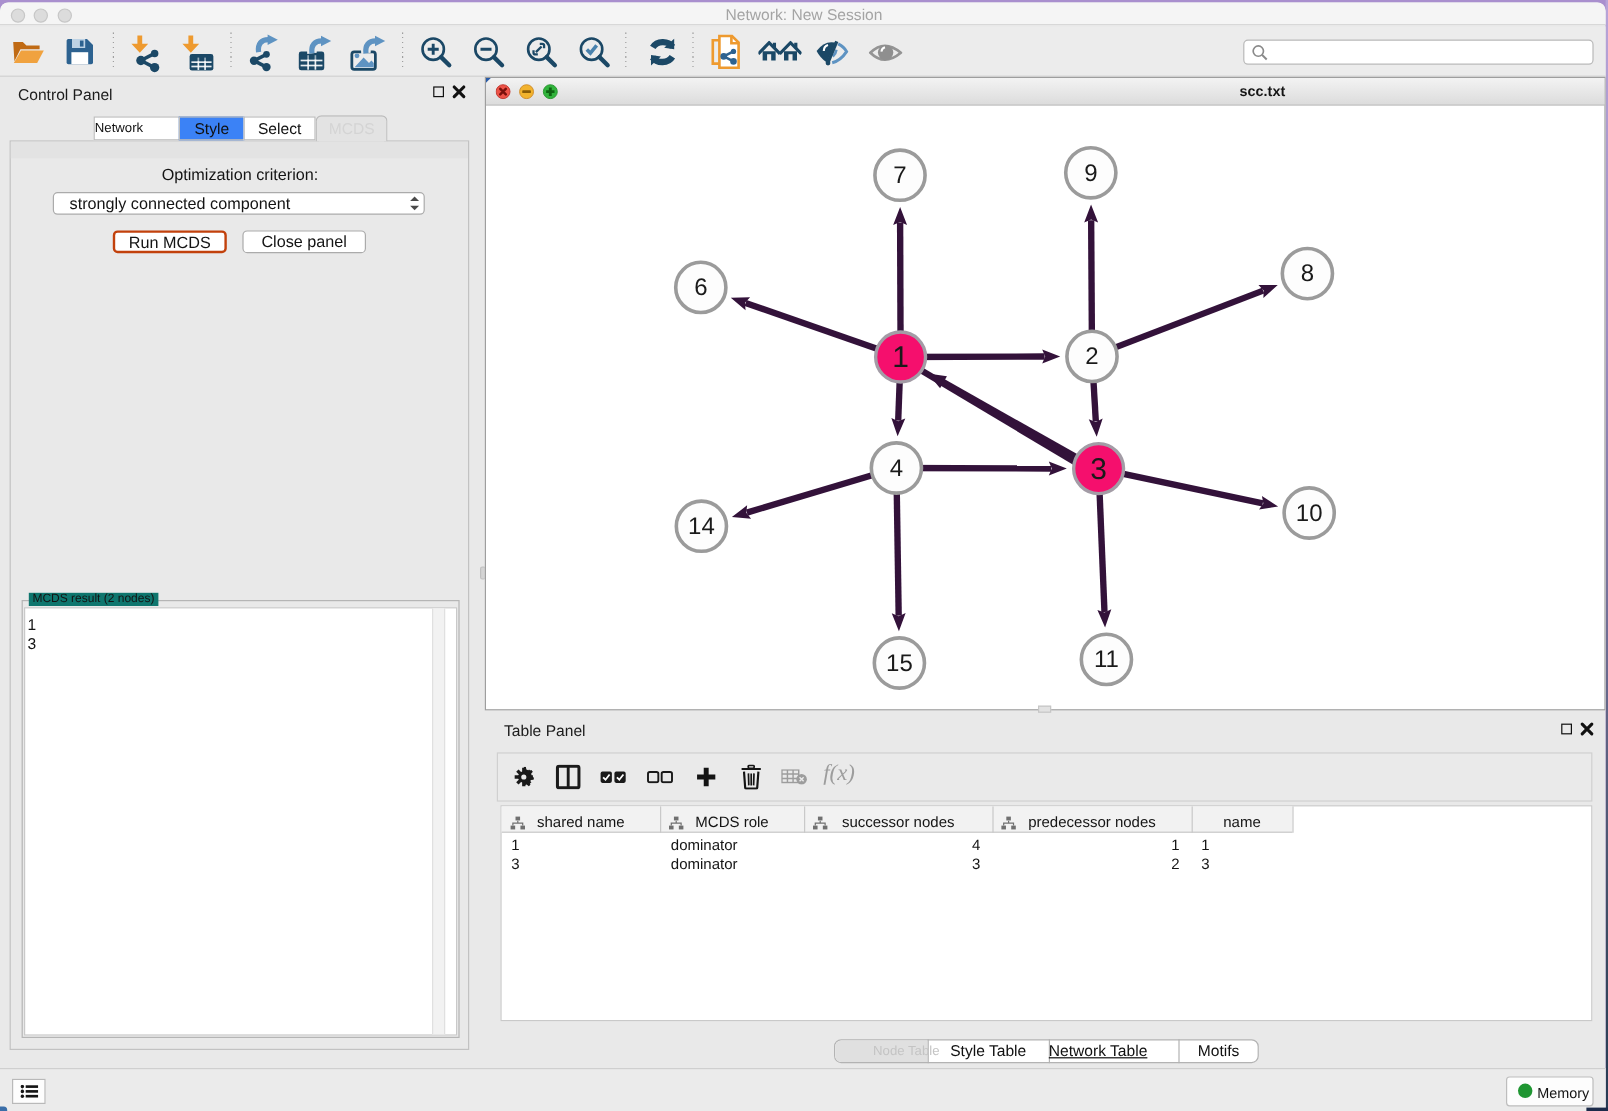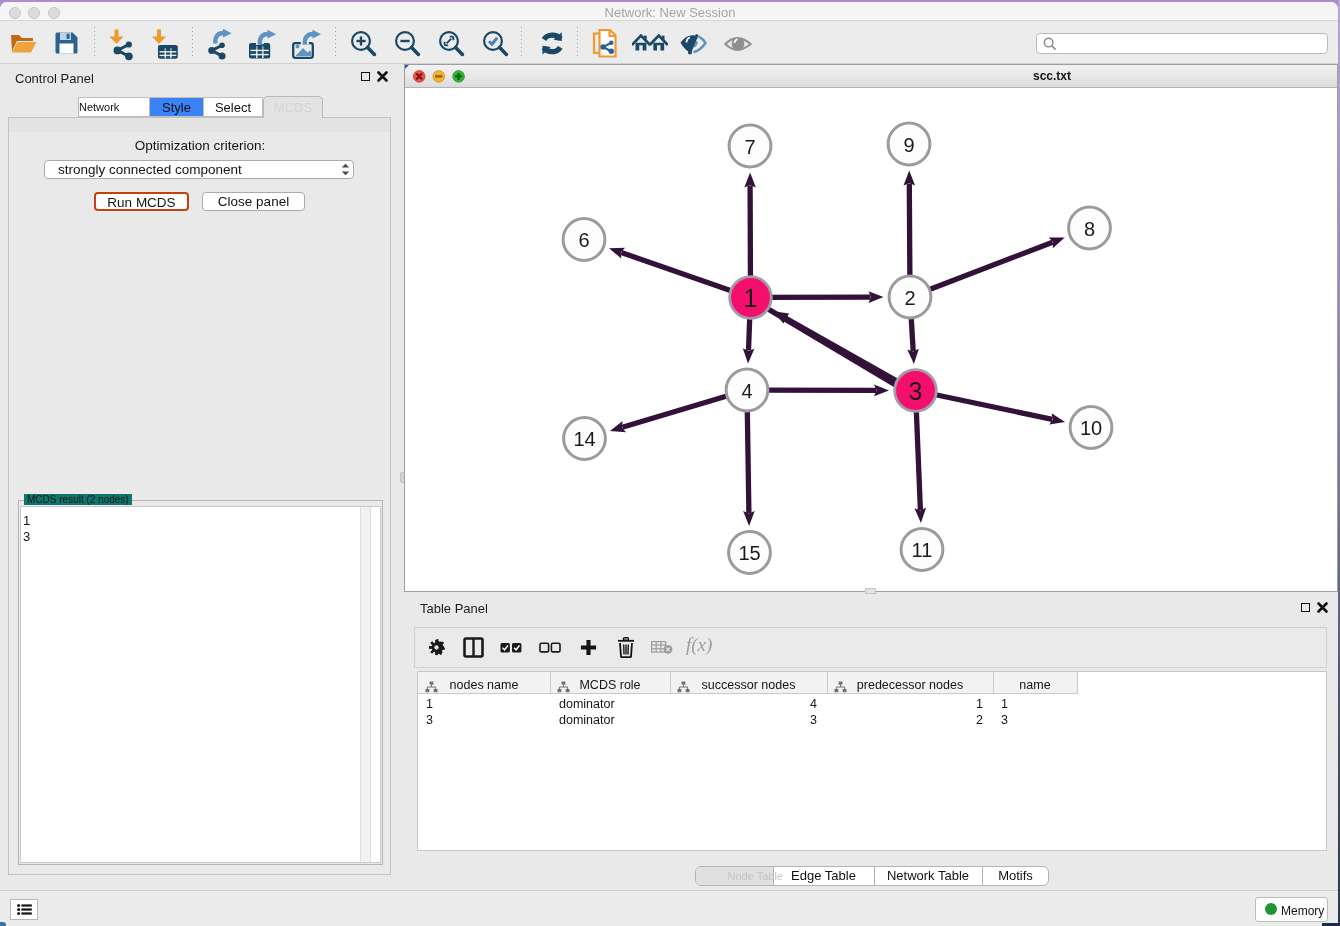--- a/index.html
+++ b/index.html
@@ -292,21 +292,21 @@
 <div class="abs" style="left:417px;top:671px;width:910px;height:180px;background:#fff;border:1px solid #c9c9c9;"></div>
 <div class="abs" style="left:418px;top:672px;width:659px;height:22px;background:#f2f2f2;border-bottom:1px solid #c9c9c9;"></div>
 <div class="abs" style="left:425px;top:677px;"><svg width="13" height="12" viewBox="0 0 13 12" style="vertical-align:-2px">
       <g fill="#707070">
         <rect x="4.6" y="0.5" width="3.8" height="3.2"></rect>
         <rect x="0.5" y="8" width="3.8" height="3.2"></rect>
         <rect x="8.7" y="8" width="3.8" height="3.2"></rect>
       </g>
       <path d="M6.5 4 L6.5 6 M2.4 8 L2.4 6 L10.6 6 L10.6 8" stroke="#707070" fill="none" stroke-width="1"></path>
     </svg></div>
-<div class="abs" style="left:418px;top:678px;width:132px;text-align:center;font-size:12.5px;color:#141414;">nodes name</div>
+<div class="abs" style="left:418px;top:678px;width:132px;text-align:center;font-size:12.5px;color:#141414;">shared name</div>
 <div class="abs" style="left:550px;top:672px;width:1px;height:22px;background:#c9c9c9;"></div>
 <div class="abs" style="left:557px;top:677px;"><svg width="13" height="12" viewBox="0 0 13 12" style="vertical-align:-2px">
       <g fill="#707070">
         <rect x="4.6" y="0.5" width="3.8" height="3.2"></rect>
         <rect x="0.5" y="8" width="3.8" height="3.2"></rect>
         <rect x="8.7" y="8" width="3.8" height="3.2"></rect>
       </g>
       <path d="M6.5 4 L6.5 6 M2.4 8 L2.4 6 L10.6 6 L10.6 8" stroke="#707070" fill="none" stroke-width="1"></path>
     </svg></div>
 <div class="abs" style="left:550px;top:678px;width:120px;text-align:center;font-size:12.5px;color:#141414;">MCDS role</div>
@@ -342,22 +342,22 @@
 <div class="abs" style="left:559px;top:713px;font-size:12.5px;color:#141414;">dominator</div>
 <div class="abs" style="left:670px;top:713px;width:147px;text-align:right;font-size:12.5px;color:#141414;">3</div>
 <div class="abs" style="left:827px;top:713px;width:156px;text-align:right;font-size:12.5px;color:#141414;">2</div>
 <div class="abs" style="left:1001px;top:713px;font-size:12.5px;color:#141414;">3</div>
 <div class="abs" style="left:694.5px;top:866px;width:354.5px;height:20px;background:#fff;border:1px solid #b3b3b3;border-radius:6px;"></div>
 <div class="abs" style="left:695.5px;top:867px;width:77.5px;height:18px;background:#e0e0e0;border-radius:5px 0 0 5px;"></div>
 <div class="abs" style="left:773px;top:866px;width:1px;height:20px;background:#b3b3b3;"></div>
 <div class="abs" style="left:874px;top:866px;width:1px;height:20px;background:#b3b3b3;"></div>
 <div class="abs" style="left:982px;top:866px;width:1px;height:20px;background:#b3b3b3;"></div>
 <div class="abs" style="left:716px;top:866px;width:78.5px;height:20px;font-size:11px;color:#c4c4c4;text-align:center;line-height:20px;">Node Table</div>
-<div class="abs" style="left:773px;top:866px;width:101px;height:20px;font-size:13px;color:#111;text-align:center;line-height:20px;">Edge Table</div>
-<div class="abs" style="left:874px;top:866px;width:108px;height:20px;font-size:13px;color:#111;text-align:center;line-height:20px;">Network Table</div>
+<div class="abs" style="left:773px;top:866px;width:101px;height:20px;font-size:13px;color:#111;text-align:center;line-height:20px;">Style Table</div>
+<div class="abs" style="left:874px;top:866px;width:108px;height:20px;font-size:13px;color:#111;text-align:left;line-height:20px;text-decoration:underline;">Network Table</div>
 <div class="abs" style="left:982px;top:866px;width:67px;height:20px;font-size:13px;color:#111;text-align:center;line-height:20px;">Motifs</div>
 <div class="abs" style="left:0;top:890px;width:1338px;height:36px;background:#ebebeb;border-top:1px solid #cfcfcf;"></div>
 <div class="abs" style="left:10px;top:899px;width:28px;height:21px;background:#fdfdfd;border:1px solid #b9b9b9;"></div>
 <svg class="ic" style="left:17px;top:904px" width="15" height="11" viewBox="0 0 15 11">
 <g fill="#141414">
       <circle cx="1.6" cy="1.5" r="1.5"></circle>
       <circle cx="1.6" cy="5.5" r="1.5"></circle>
       <circle cx="1.6" cy="9.5" r="1.5"></circle>
 <rect x="4.4" y="0.4" width="10.4" height="2.2"></rect>
       <rect x="4.4" y="4.4" width="10.4" height="2.2"></rect>

